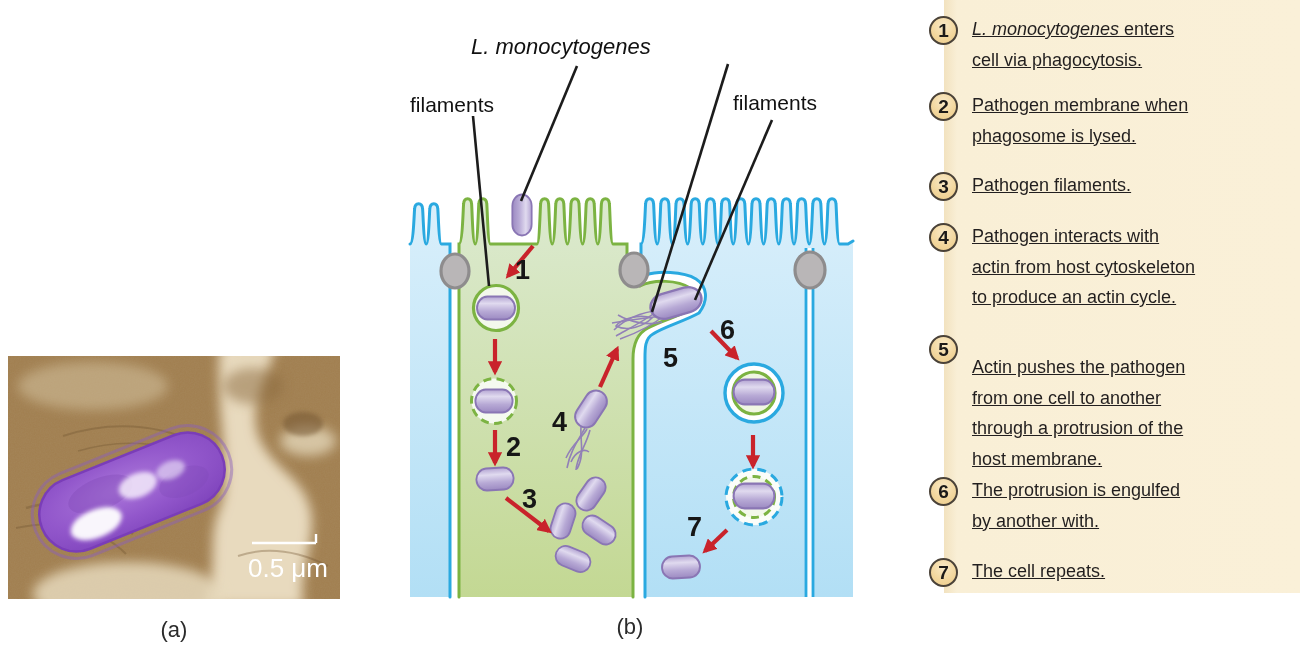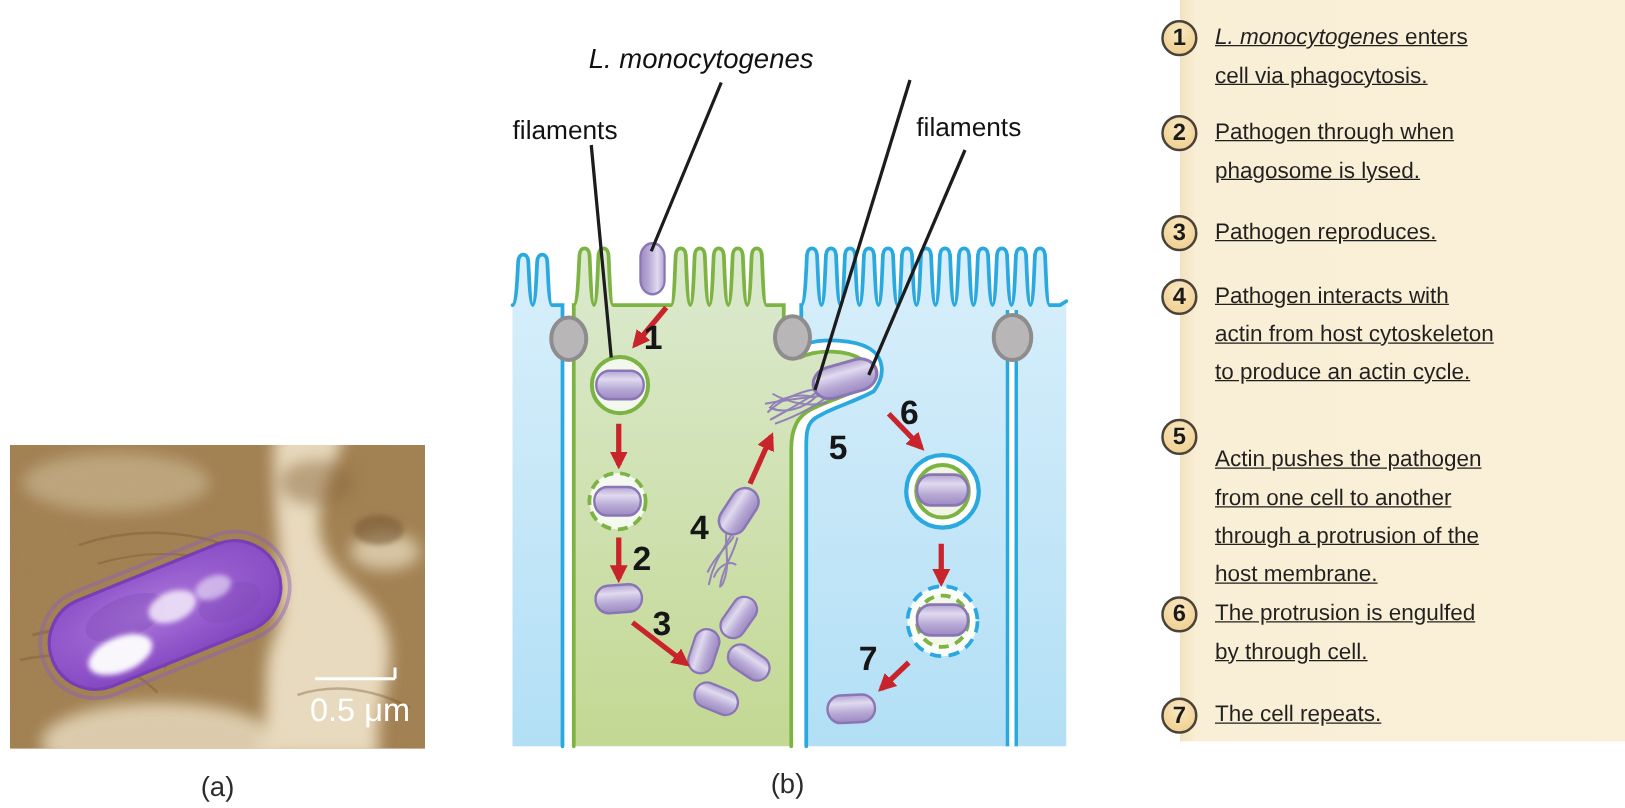--- a/index.html
+++ b/index.html
@@ -221,43 +221,43 @@
   <div class="caption" style="left:405px;top:614px;width:450px">(b)</div>
 
   <aside class="legend">
     <div class="legend-item">
       <div class="legend-num" style="top:16px">1</div>
       <div class="legend-text" style="top:14px"><span class="italic">L. monocytogenes</span><span> enters
 cell via phagocytosis.</span></div>
     </div>
     <div class="legend-item">
       <div class="legend-num" style="top:92px">2</div>
-      <div class="legend-text" style="top:90px">Pathogen through when
+      <div class="legend-text" style="top:90px">Pathogen membrane when
 phagosome is lysed.</div>
     </div>
     <div class="legend-item">
       <div class="legend-num" style="top:172px">3</div>
-      <div class="legend-text" style="top:170px">Pathogen reproduces.</div>
+      <div class="legend-text" style="top:170px">Pathogen filaments.</div>
     </div>
     <div class="legend-item">
       <div class="legend-num" style="top:223px">4</div>
       <div class="legend-text" style="top:221px">Pathogen interacts with
 actin from host cytoskeleton
 to produce an actin cycle.</div>
     </div>
     <div class="legend-item">
       <div class="legend-num" style="top:335px">5</div>
       <div class="legend-text" style="top:352px">Actin pushes the pathogen
 from one cell to another
 through a protrusion of the
 host membrane.</div>
     </div>
     <div class="legend-item">
       <div class="legend-num" style="top:477px">6</div>
       <div class="legend-text" style="top:475px">The protrusion is engulfed
-by through cell.</div>
+by another with.</div>
     </div>
     <div class="legend-item">
       <div class="legend-num" style="top:558px">7</div>
       <div class="legend-text" style="top:556px">The cell repeats.</div>
     </div>
   </aside>
 </div>
 
 </body></html>

